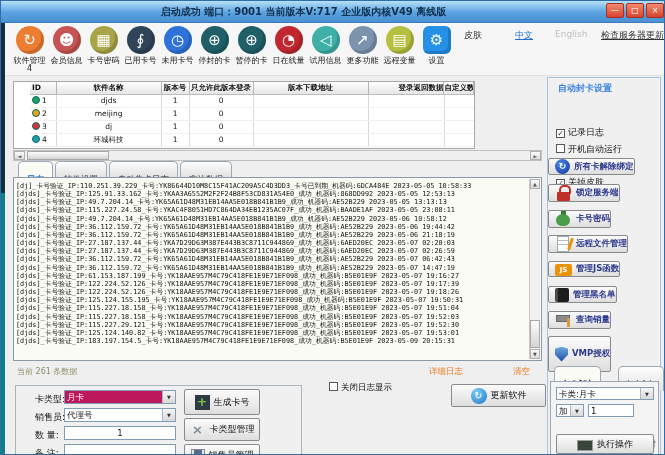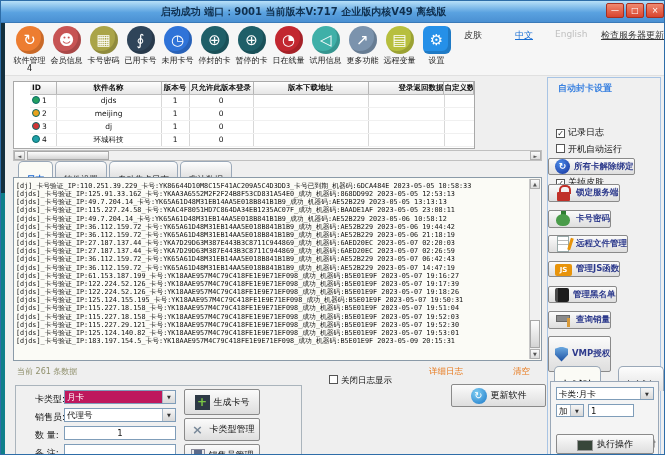--- a/index.html
+++ b/index.html
@@ -52,21 +52,21 @@
   .ll{font-size:6.8px;line-height:8.15px;white-space:nowrap;overflow:hidden;color:#111;font-family:"DejaVu Sans Mono","DejaVu Sans",monospace;}
   .vscroll{position:absolute;right:1px;top:1px;width:11px;height:180px;background:#f0f0f0;border-left:1px solid #c8c8c8;}
   .vbtn{position:absolute;left:0;width:10px;height:10px;background:linear-gradient(#fcfcfc,#dcdcdc);border:1px solid #b0b0b0;
         font-size:5px;line-height:9px;text-align:center;color:#555;}
   .vthumb{position:absolute;left:0;bottom:11px;width:10px;height:28px;background:linear-gradient(#fdfdfd,#d4d4d4);border:1px solid #a8a8a8;}
   
   .statusrow{position:absolute;left:12px;top:362px;width:529px;height:16px;font-size:8.5px;}
   .count{position:absolute;left:4px;top:3px;color:#8f8f6b;font-size:8px;}
   .cb{display:inline-block;width:9px;height:9px;border:1px solid #555;background:#fff;font-size:8px;line-height:8px;
       text-align:center;color:#222;vertical-align:-1px;margin-right:3px;}
-  .closelog{position:absolute;left:316px;top:12px;color:#111;cursor:pointer;}
+  .closelog{position:absolute;left:316px;top:19px;color:#111;cursor:pointer;}
   .olink{position:absolute;top:3px;color:#e87a1e;cursor:pointer;}
   
   .gbox{position:absolute;left:14px;top:384px;width:287px;height:70px;border:1px solid #aab4bc;background:#f0f0f0;}
   .flabel{position:absolute;left:19px;font-size:9px;color:#111;white-space:nowrap;}
   .combo{position:absolute;display:flex;height:14px;background:#fff;border:1px solid #7f9db9;font-size:8.5px;overflow:hidden;}
   .combo .sel{flex:1;padding:1px 2px 0 2px;white-space:nowrap;overflow:hidden;color:#111;}
   .combo .sel.hl{background:#be185d;color:#fff;}
   .combo .arr{width:13px;background:linear-gradient(#f6f6f6,#d8d8d8);border-left:1px solid #a8b8c8;
               font-size:5px;line-height:12px;text-align:center;color:#333;}
   .tinput{position:absolute;height:14px;background:#fff;border:1px solid #7f9db9;font-size:8.5px;

